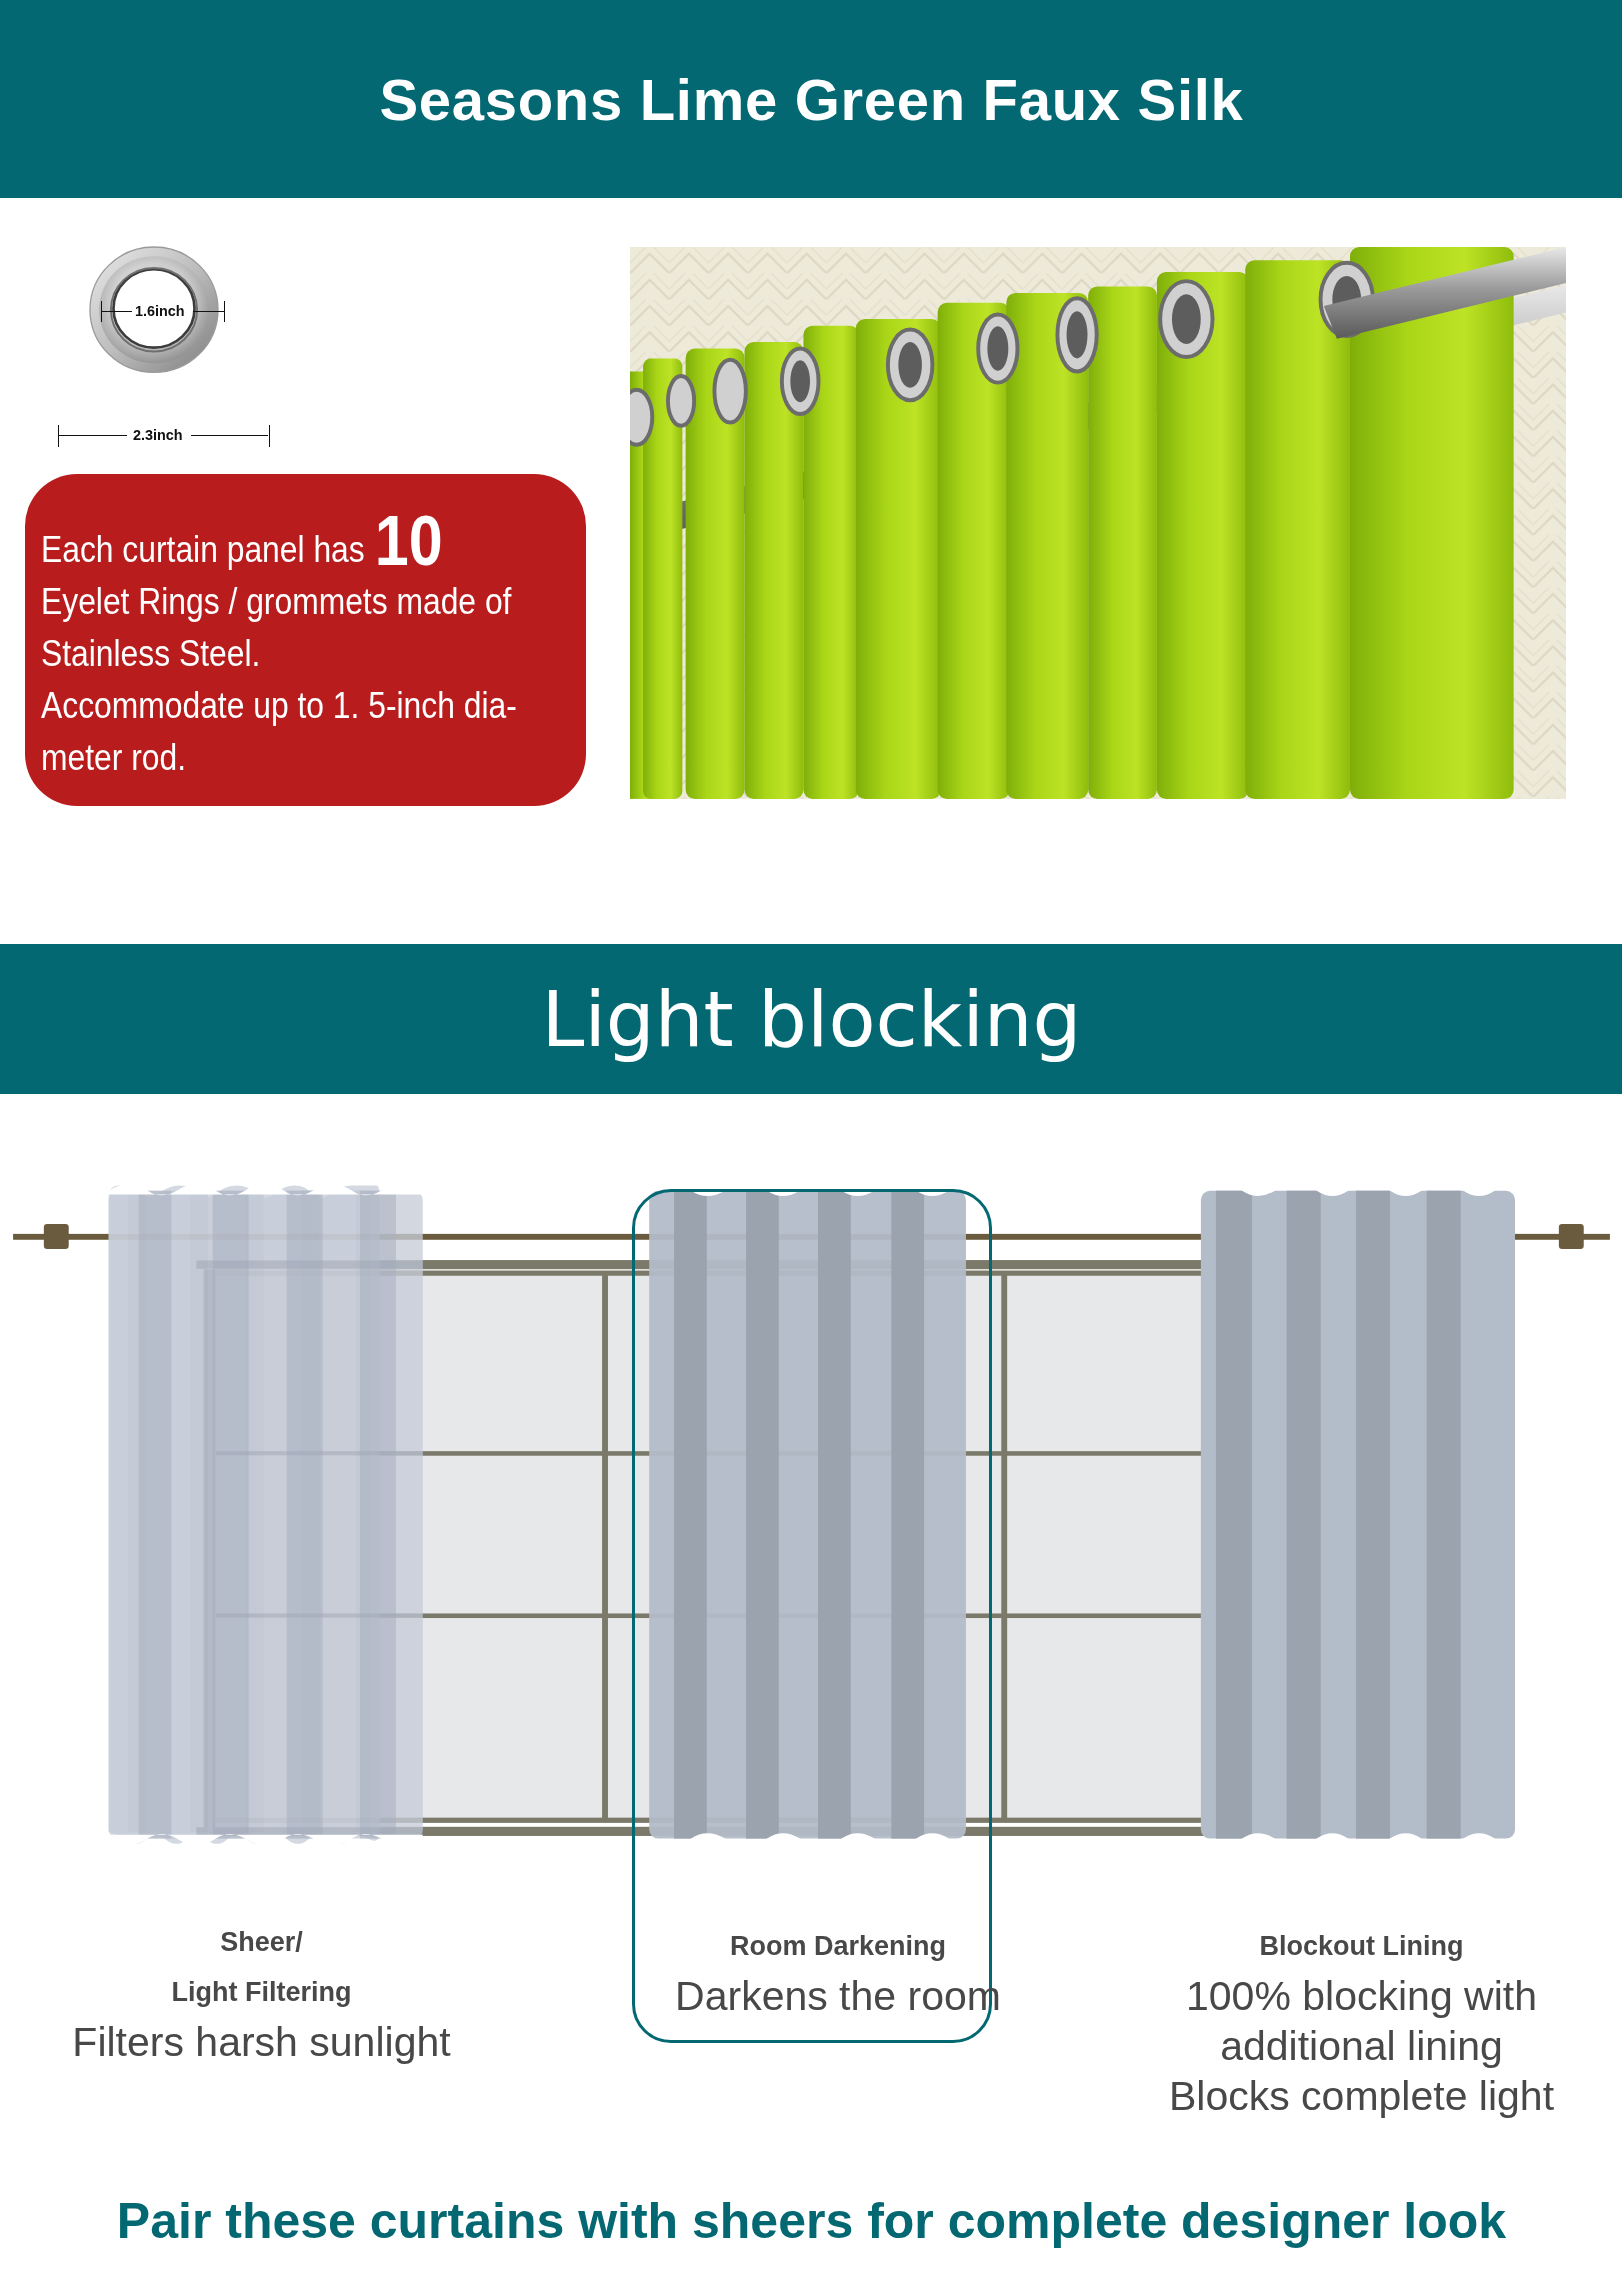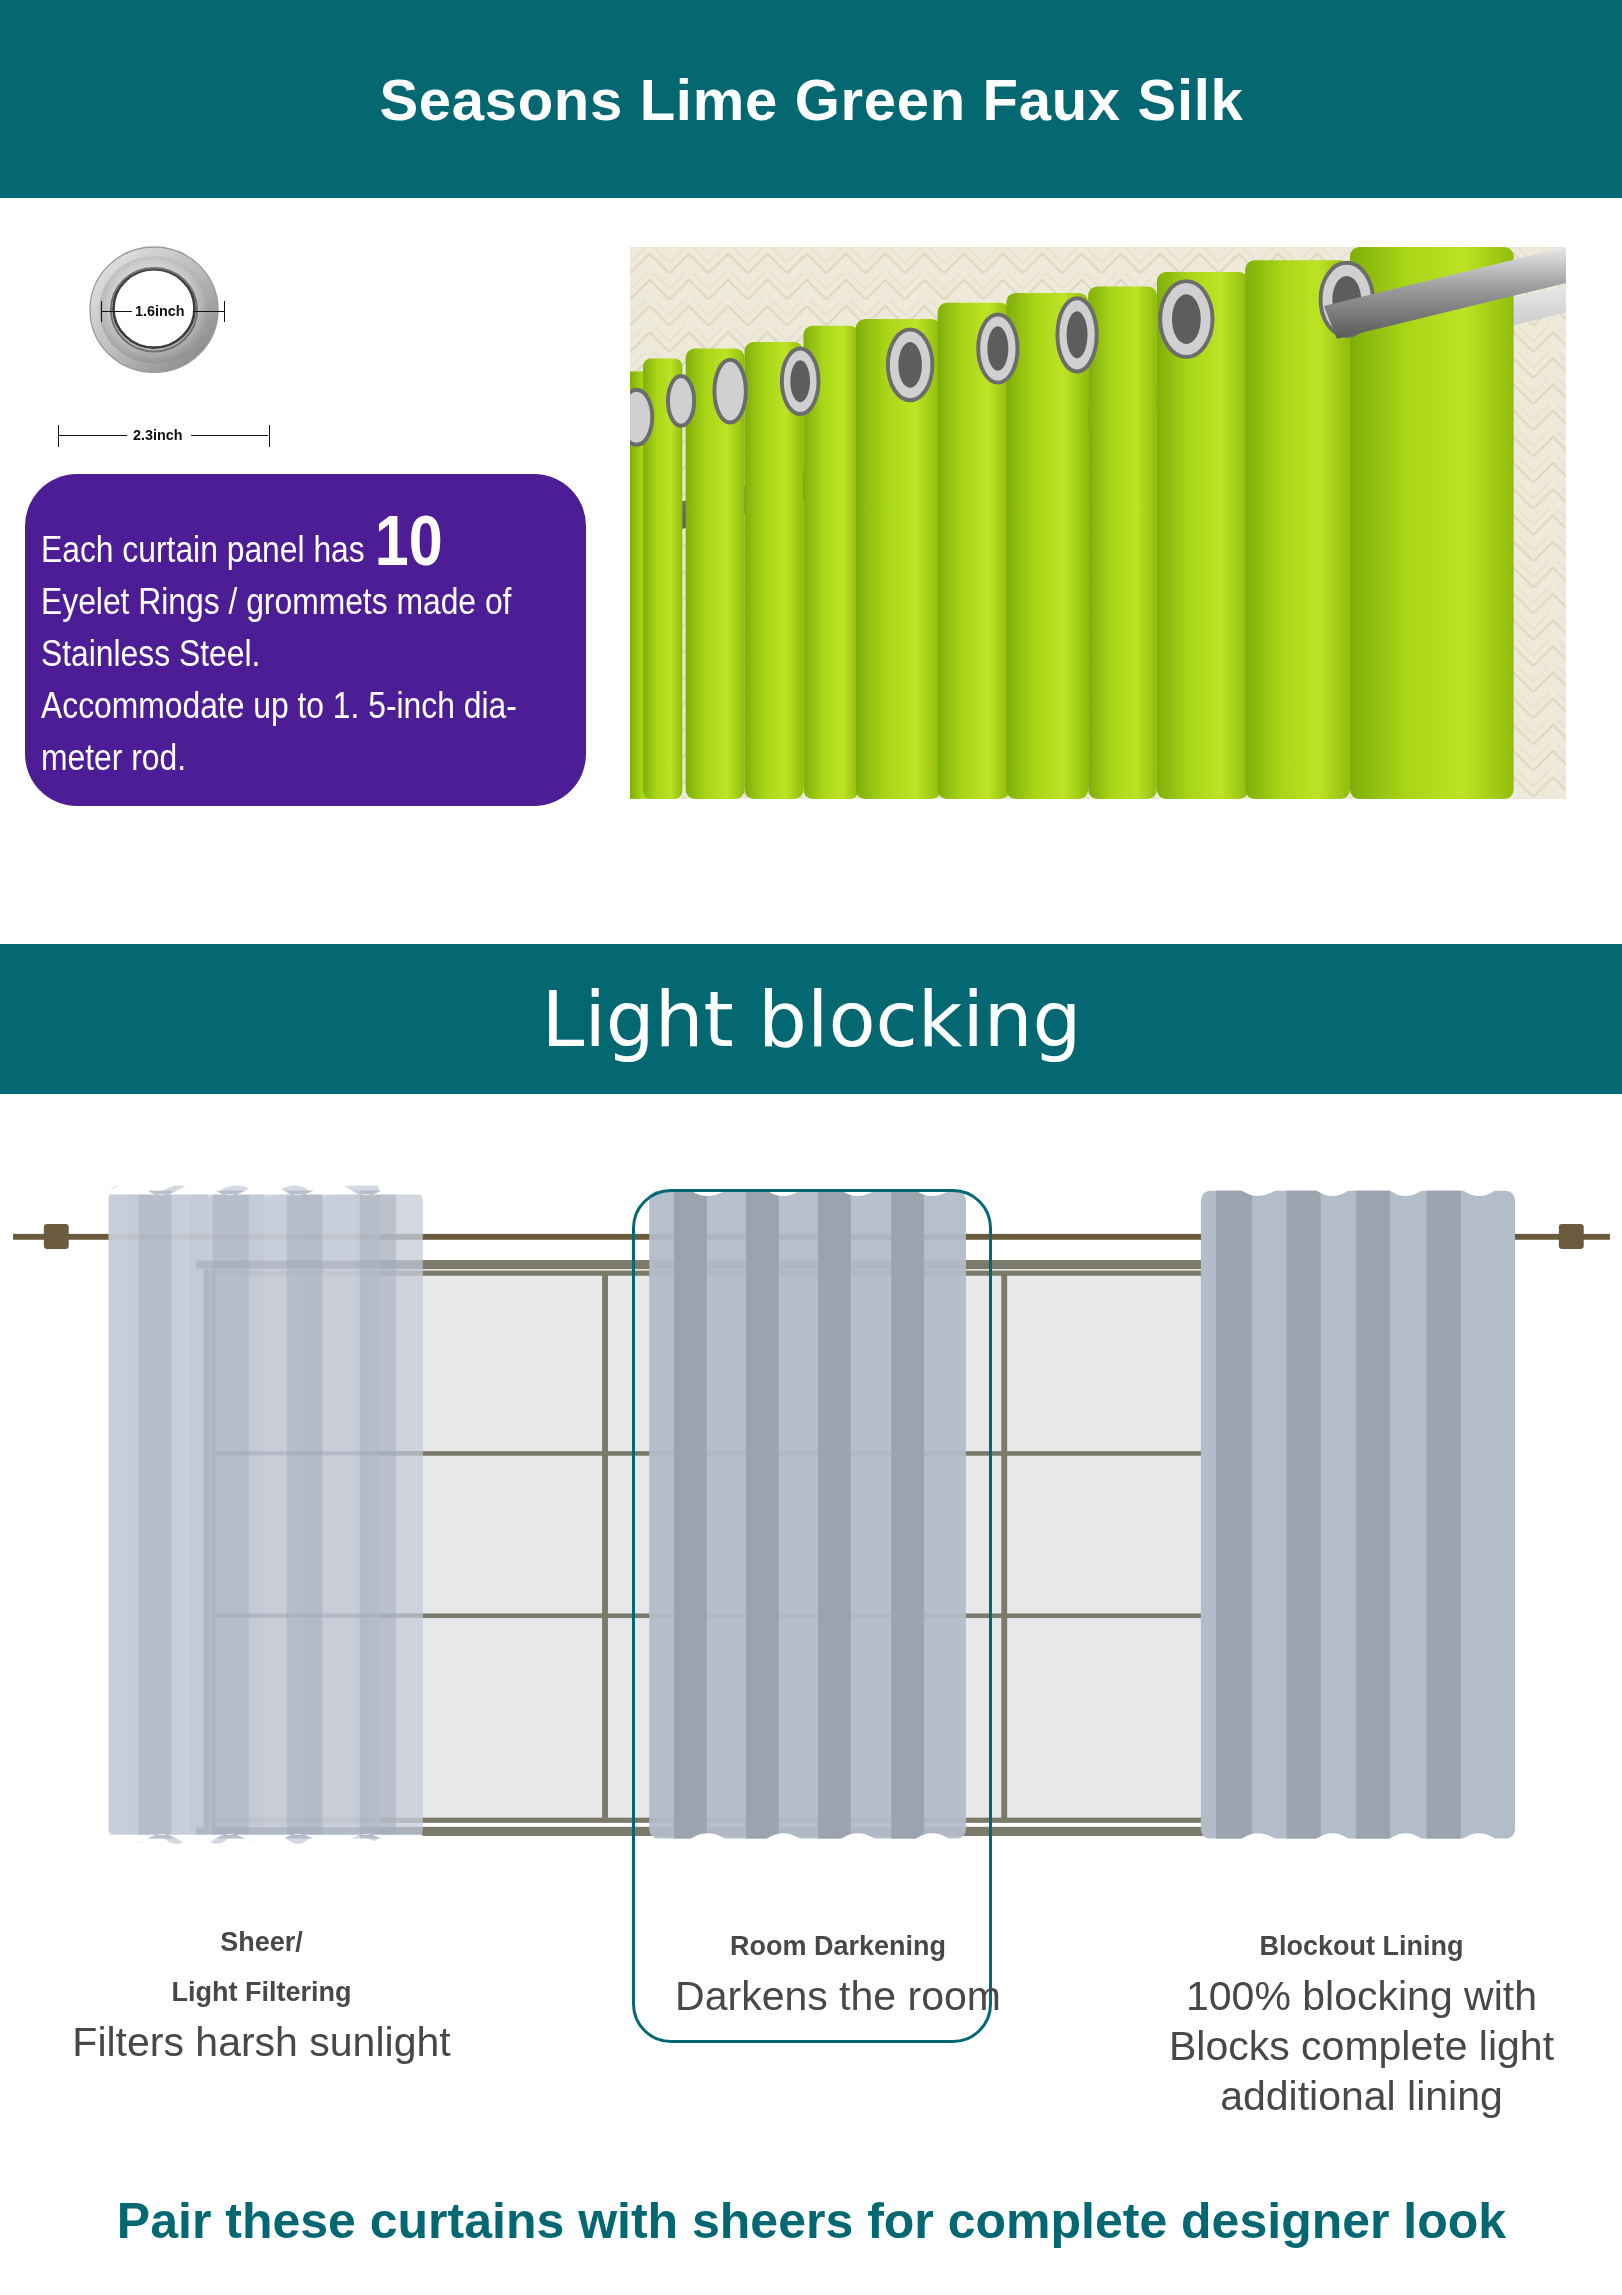--- a/index.html
+++ b/index.html
@@ -10,21 +10,21 @@
   #title-banner { top:0; height:198px; }
   #title-banner .t { font-family:"Liberation Sans", sans-serif; font-weight:bold; font-size:58px; letter-spacing:0.7px; transform:scaleX(1.0); }
   #section-banner { top:944px; height:150px; }
   #section-banner .t { font-family:"DejaVu Sans", sans-serif; font-size:77px; font-weight:normal; }
 
   
   #grommet { left:56px; top:215px; width:196px; height:196px; }
   .dim-label { font-family:"Liberation Sans", sans-serif; font-weight:bold; font-size:14.4px; color:#111; }
 
   
-  #info-box { left:25px; top:474px; width:561px; height:332px; background:#4c1d95; border-radius:52px; color:#fff; box-sizing:border-box; padding:41px 0 0 15.7px; }
+  #info-box { left:25px; top:474px; width:561px; height:332px; background:#b91c1c; border-radius:52px; color:#fff; box-sizing:border-box; padding:41px 0 0 15.7px; }
   #info-box .line { font-family:"Liberation Sans", sans-serif; font-size:37px; line-height:52px; transform:scaleX(0.86); transform-origin:left center; white-space:nowrap; }
   #info-box .big { font-size:71px; font-weight:bold; vertical-align:-2.6px; margin-left:11.8px; }
 
   
   #photo { left:630px; top:247px; width:936px; height:552px; overflow:hidden; background:#eeeadb; }
 
   
   #diagram { left:0; top:1171px; width:1623px; height:720px; }
 
   .cap { position:absolute; text-align:center; color:#484848; font-family:"Liberation Sans", sans-serif; }
@@ -243,18 +243,18 @@
 </div>
 
 <div class="cap" style="left:632px;top:1921px;width:412px;">
   <div class="h">Room Darkening</div>
   <div class="s">Darkens the room</div>
 </div>
 
 <div class="cap" style="left:1139px;top:1921px;width:445px;">
   <div class="h">Blockout Lining</div>
   <div class="s">100% blocking with</div>
+  <div class="s">additional lining</div>
   <div class="s">Blocks complete light</div>
-  <div class="s">additional lining</div>
 </div>
 
 <div id="footer" class="abs">Pair these curtains with sheers for complete designer look</div>
 
 
 </body></html>

